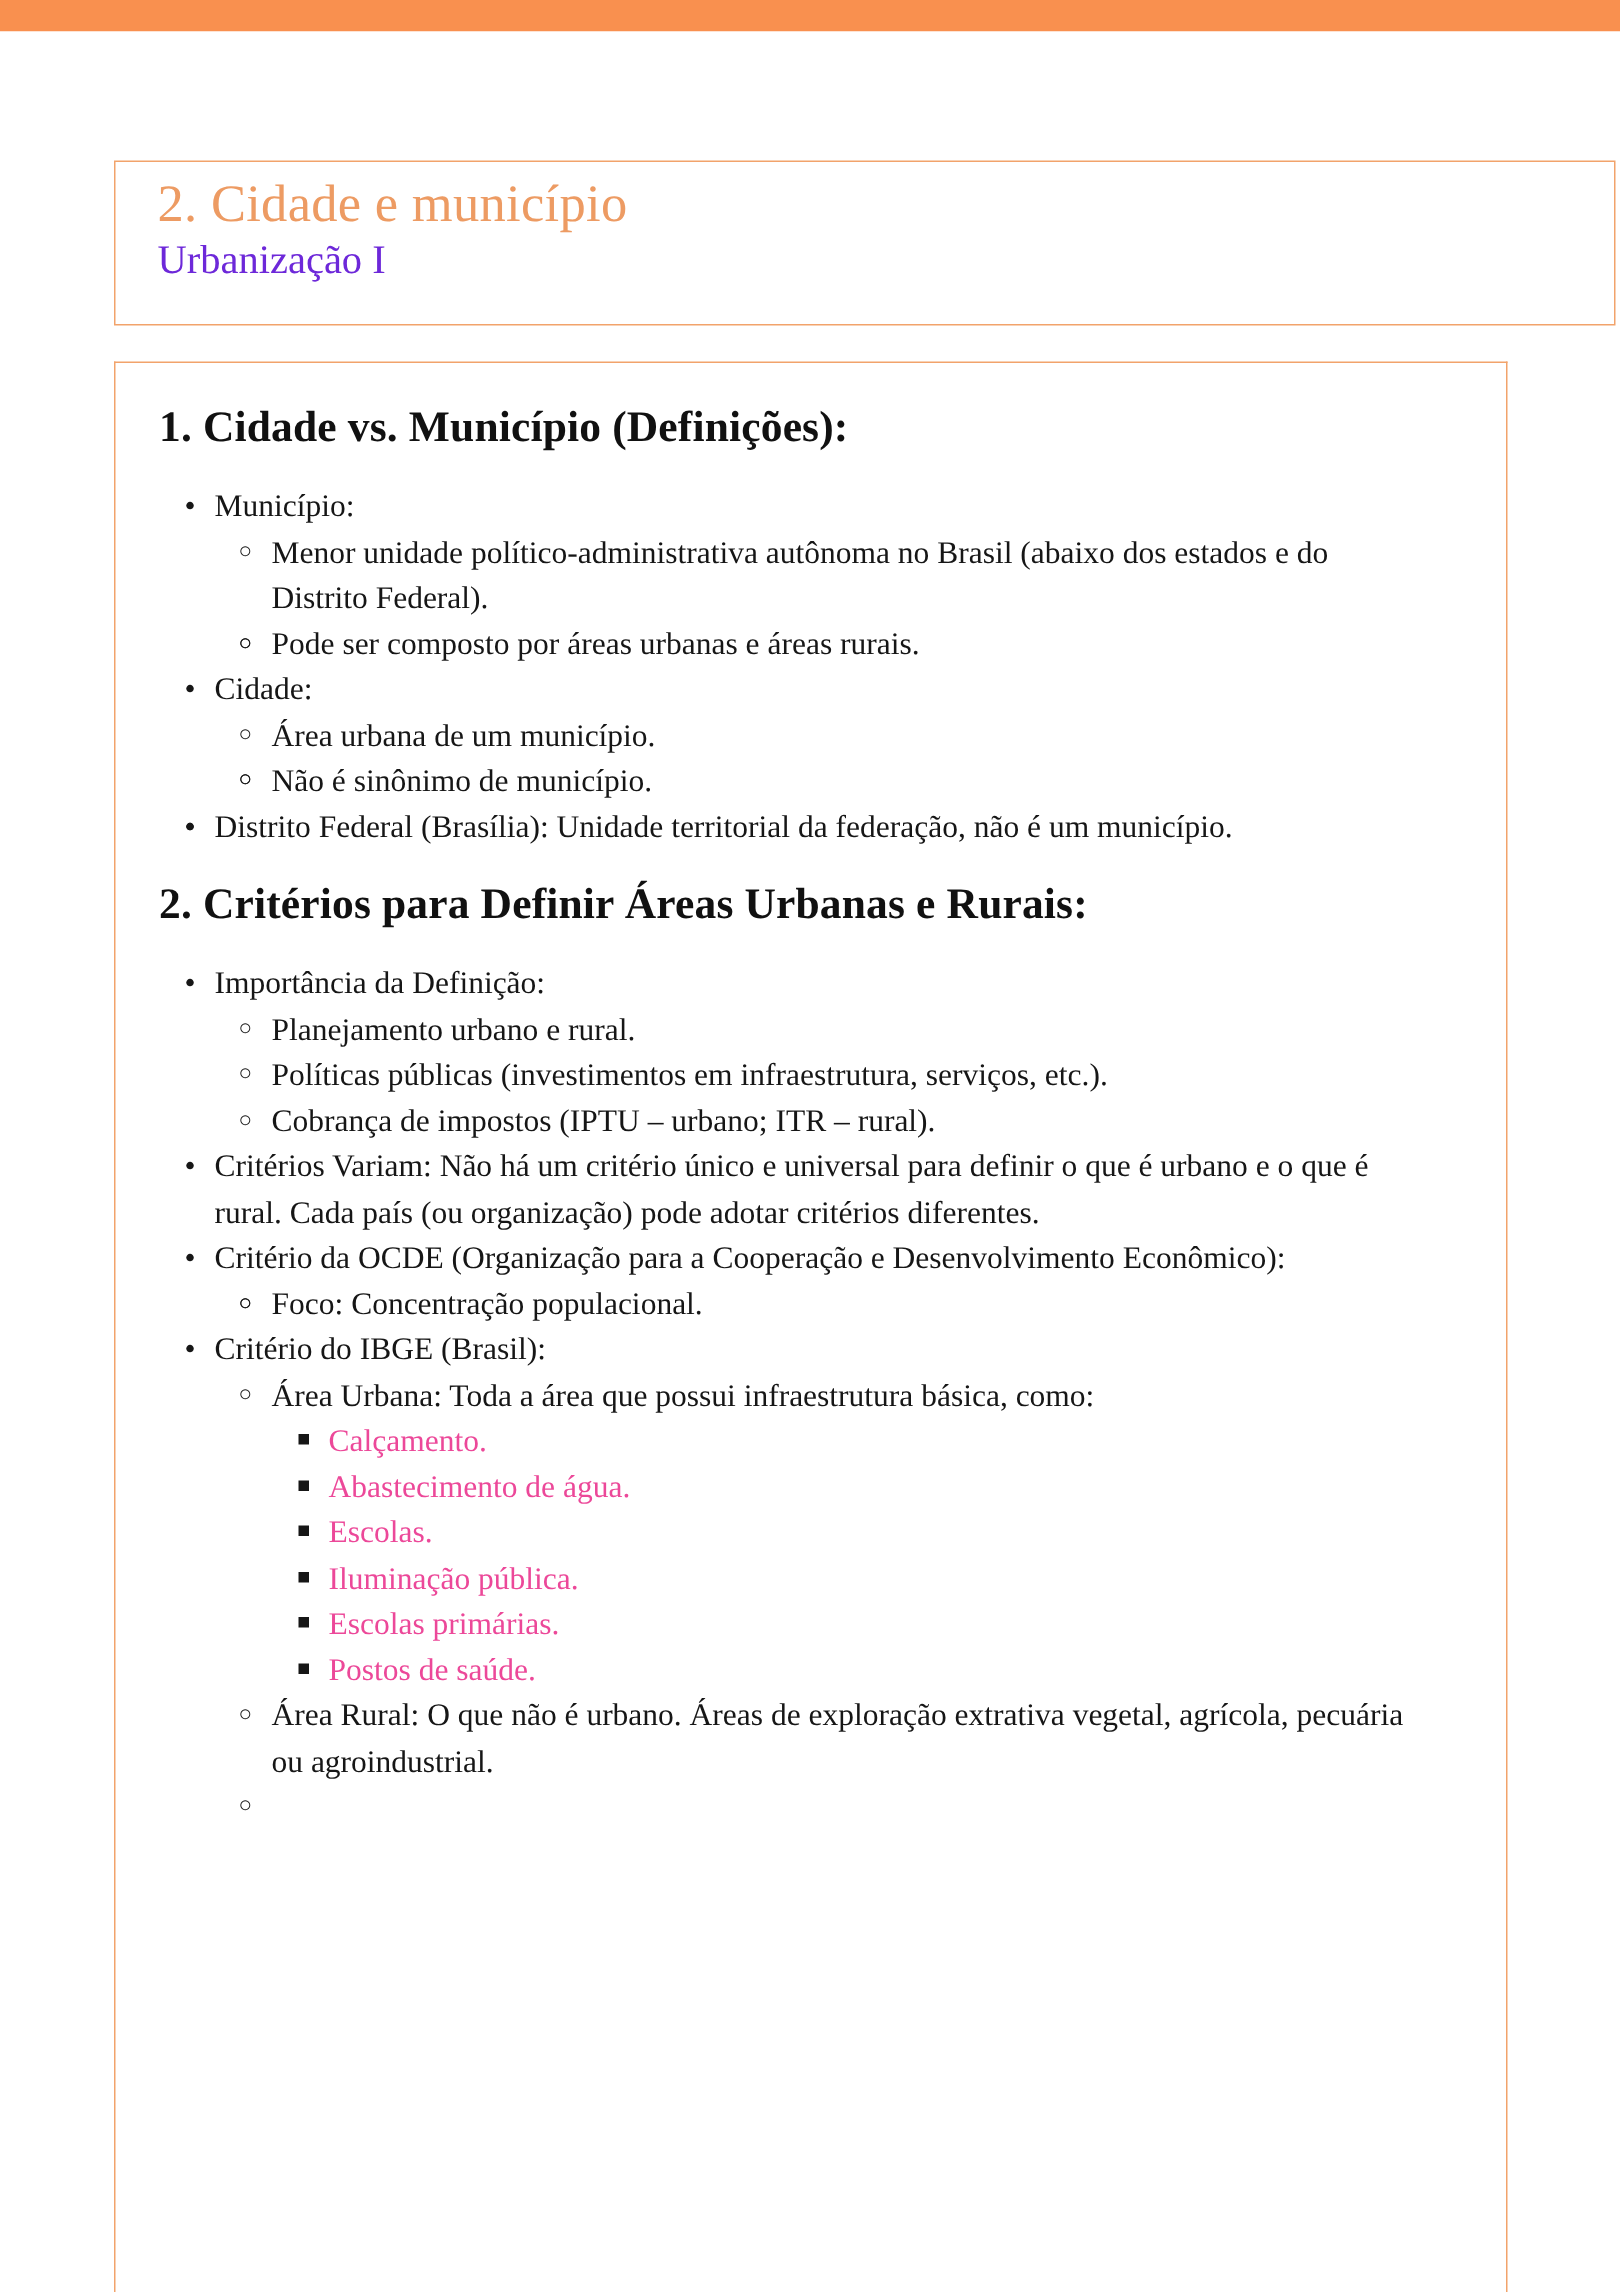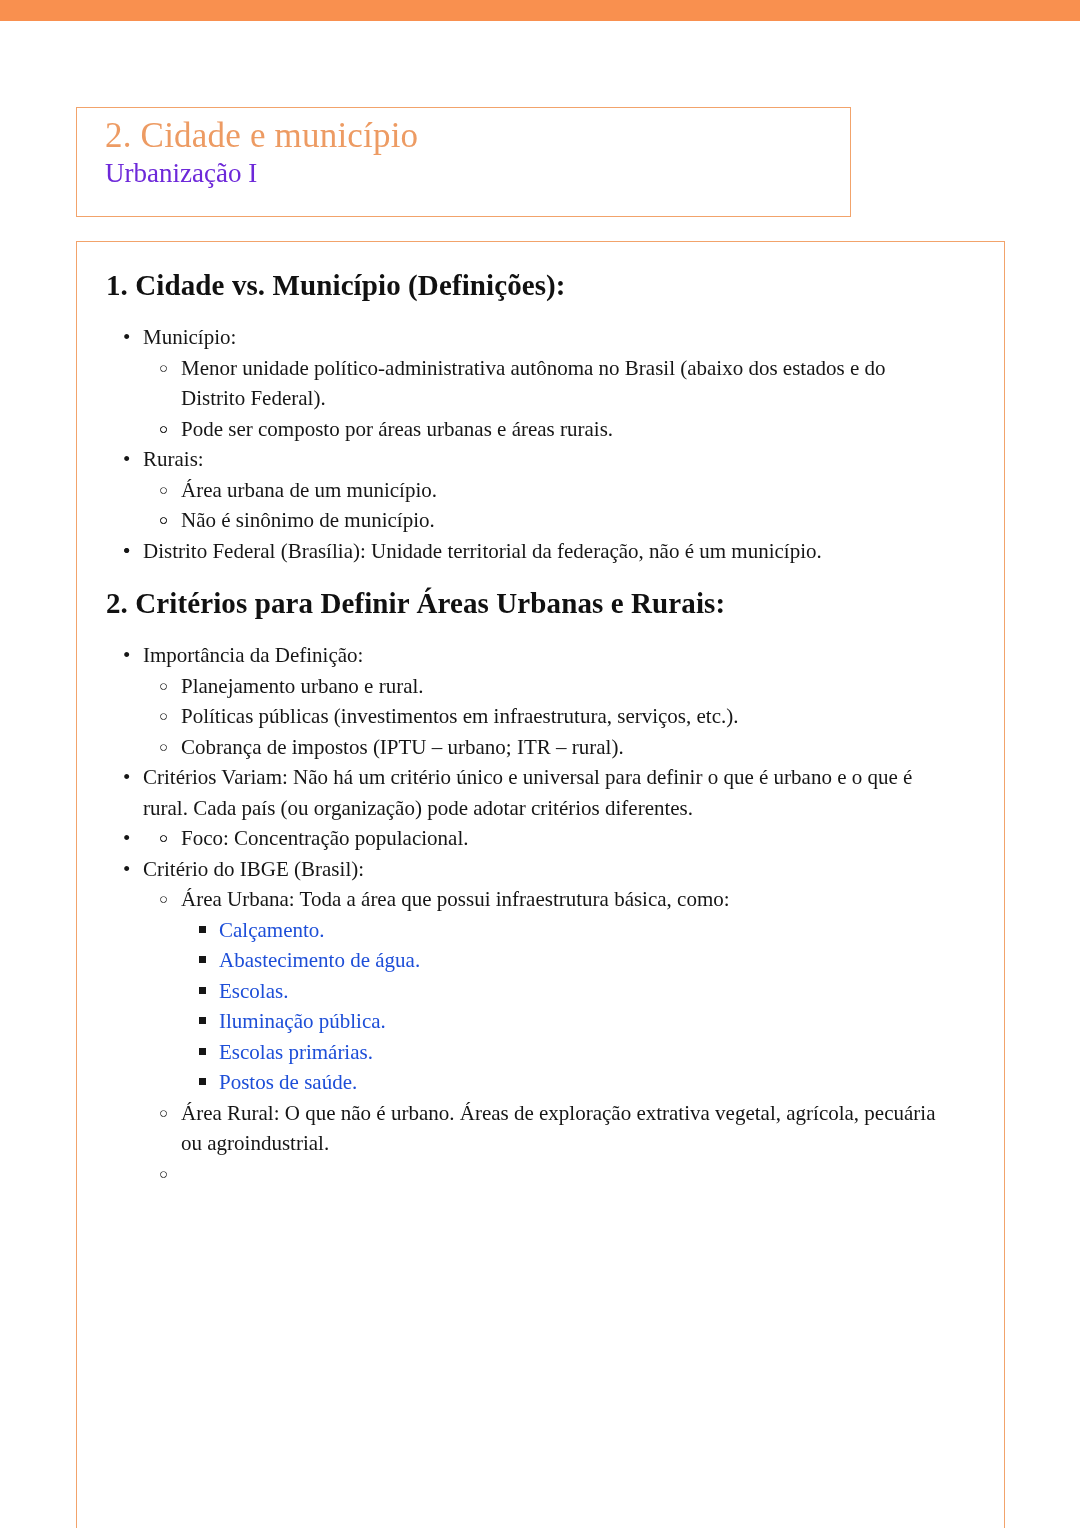--- a/index.html
+++ b/index.html
@@ -31,21 +31,21 @@
     width: 1080px;
     height: 1507px;
     background: #ffffff;
   }
 
   
   .header-box {
     position: absolute;
     left: 76px;
     top: 86px;          
-    width: 775px;
+    width: 1001px;
     height: 110px;
     box-sizing: border-box;
     border: 1.6px solid #F2A36B;
     background: #ffffff;
   }
   .header-title {
     position: absolute;
     left: 28px;
     top: 7px;
     font-size: 35px;
@@ -143,21 +143,21 @@
   ul.lvl3 {
     list-style: none;
     margin: 0;
     padding: 0;
   }
   ul.lvl3 > li {
     position: relative;
     padding-left: 38px;
     font-size: 21px;
     line-height: 30.5px;
-    color: #1d4ed8;
+    color: #ec4899;
   }
   ul.lvl3 > li > .b3 {
     position: absolute;
     left: 18px;
     top: 11px;
     width: 7px;
     height: 7px;
     background: #161616;
   }
 
@@ -177,37 +177,37 @@
 
   <div class="content-box">
     <div class="content-inner" id="notes-content">
         <div class="sec-heading">1. Cidade vs. Município (Definições):</div>
         <ul class="lvl1">
           <li><span class="b1">•</span><span class="txt">Município:</span><ul class="lvl2">
               <li><span class="b2">○</span><span class="txt">Menor unidade político-administrativa autônoma no Brasil (abaixo dos estados e do Distrito Federal).</span></li>
               <li><span class="b2">○</span></li>
               <li><span class="b2">○</span><span class="txt">Pode ser composto por áreas urbanas e áreas rurais.</span></li>
             </ul></li>
-          <li><span class="b1">•</span><span class="txt">Rurais:</span><ul class="lvl2">
+          <li><span class="b1">•</span><span class="txt">Cidade:</span><ul class="lvl2">
               <li><span class="b2">○</span><span class="txt">Área urbana de um município.</span></li>
               <li><span class="b2">○</span></li>
               <li><span class="b2">○</span><span class="txt">Não é sinônimo de município.</span></li>
             </ul></li>
           <li><span class="b1">•</span></li>
           <li><span class="b1">•</span><span class="txt">Distrito Federal (Brasília): Unidade territorial da federação, não é um município.</span></li>
         </ul>
         <div class="sec-heading second">2. Critérios para Definir Áreas Urbanas e Rurais:</div>
         <ul class="lvl1">
           <li><span class="b1">•</span><span class="txt">Importância da Definição:</span><ul class="lvl2">
               <li><span class="b2">○</span><span class="txt">Planejamento urbano e rural.</span></li>
               <li><span class="b2">○</span><span class="txt">Políticas públicas (investimentos em infraestrutura, serviços, etc.).</span></li>
               <li><span class="b2">○</span><span class="txt">Cobrança de impostos (IPTU – urbano; ITR – rural).</span></li>
             </ul></li>
           <li><span class="b1">•</span><span class="txt">Critérios Variam: Não há um critério único e universal para definir o que é urbano e o que é rural. Cada país (ou organização) pode adotar critérios diferentes.</span></li>
-          <li><span class="b1">•</span><ul class="lvl2">
+          <li><span class="b1">•</span><span class="txt">Critério da OCDE (Organização para a Cooperação e Desenvolvimento Econômico):</span><ul class="lvl2">
               <li><span class="b2">○</span></li>
               <li><span class="b2">○</span><span class="txt">Foco: Concentração populacional.</span></li>
             </ul></li>
           <li><span class="b1">•</span><span class="txt">Critério do IBGE (Brasil):</span><ul class="lvl2">
               <li><span class="b2">○</span><span class="txt">Área Urbana: Toda a área que possui infraestrutura básica, como:</span><ul class="lvl3">
                   <li><span class="b3"></span><span class="txt">Calçamento.</span></li>
                   <li><span class="b3"></span><span class="txt">Abastecimento de água.</span></li>
                   <li><span class="b3"></span><span class="txt">Escolas.</span></li>
                   <li><span class="b3"></span><span class="txt">Iluminação pública.</span></li>
                   <li><span class="b3"></span><span class="txt">Escolas primárias.</span></li>

